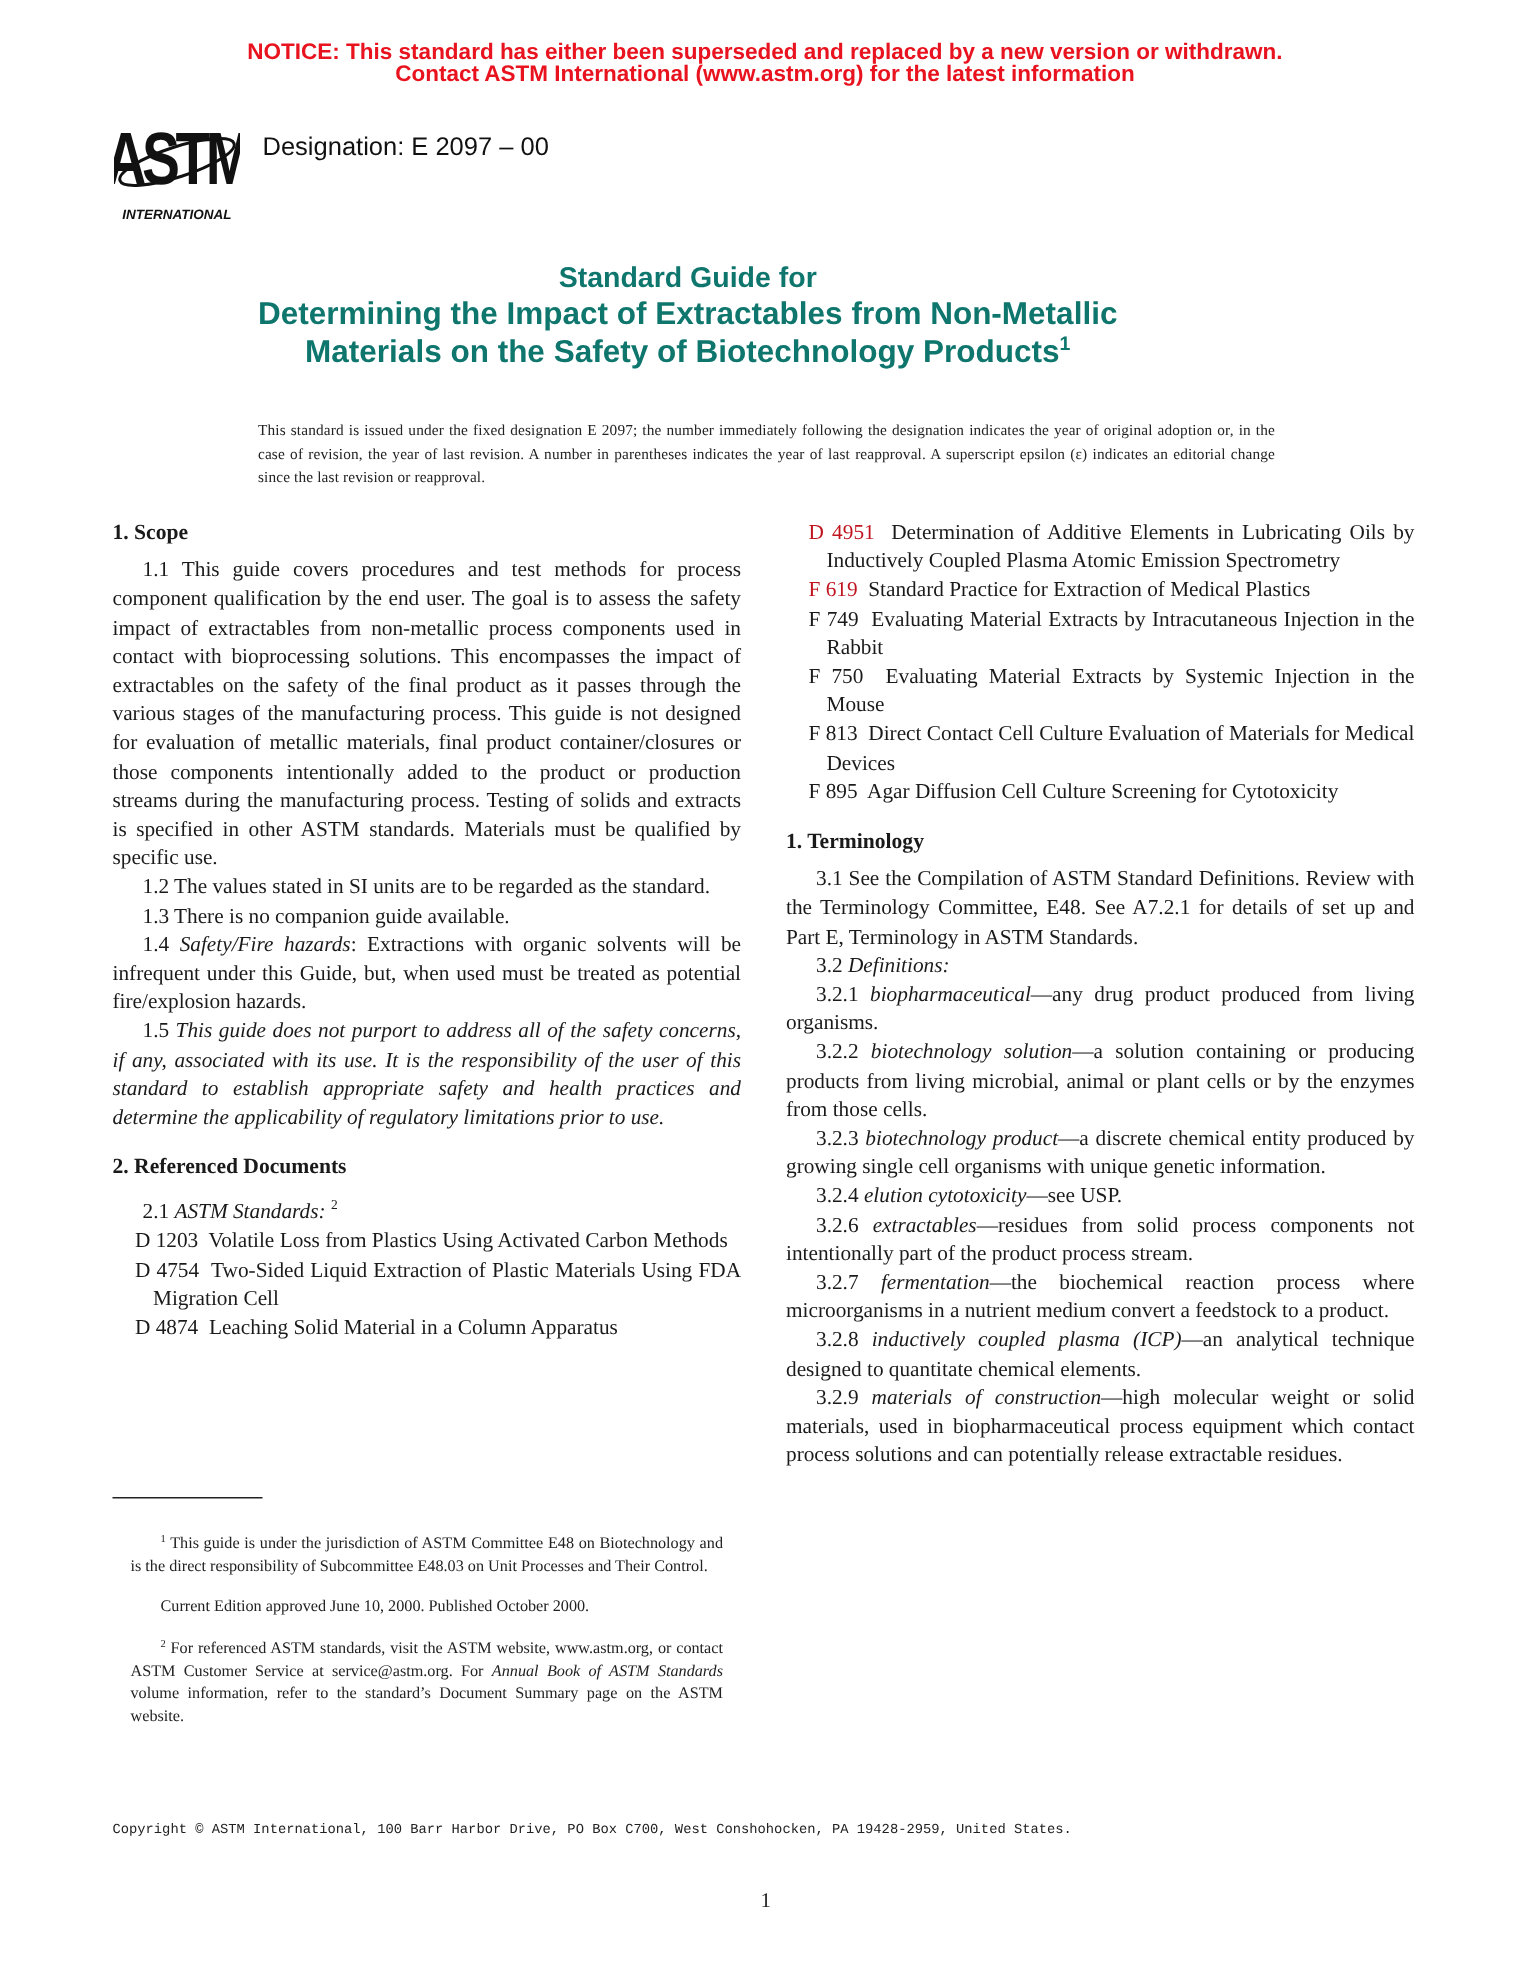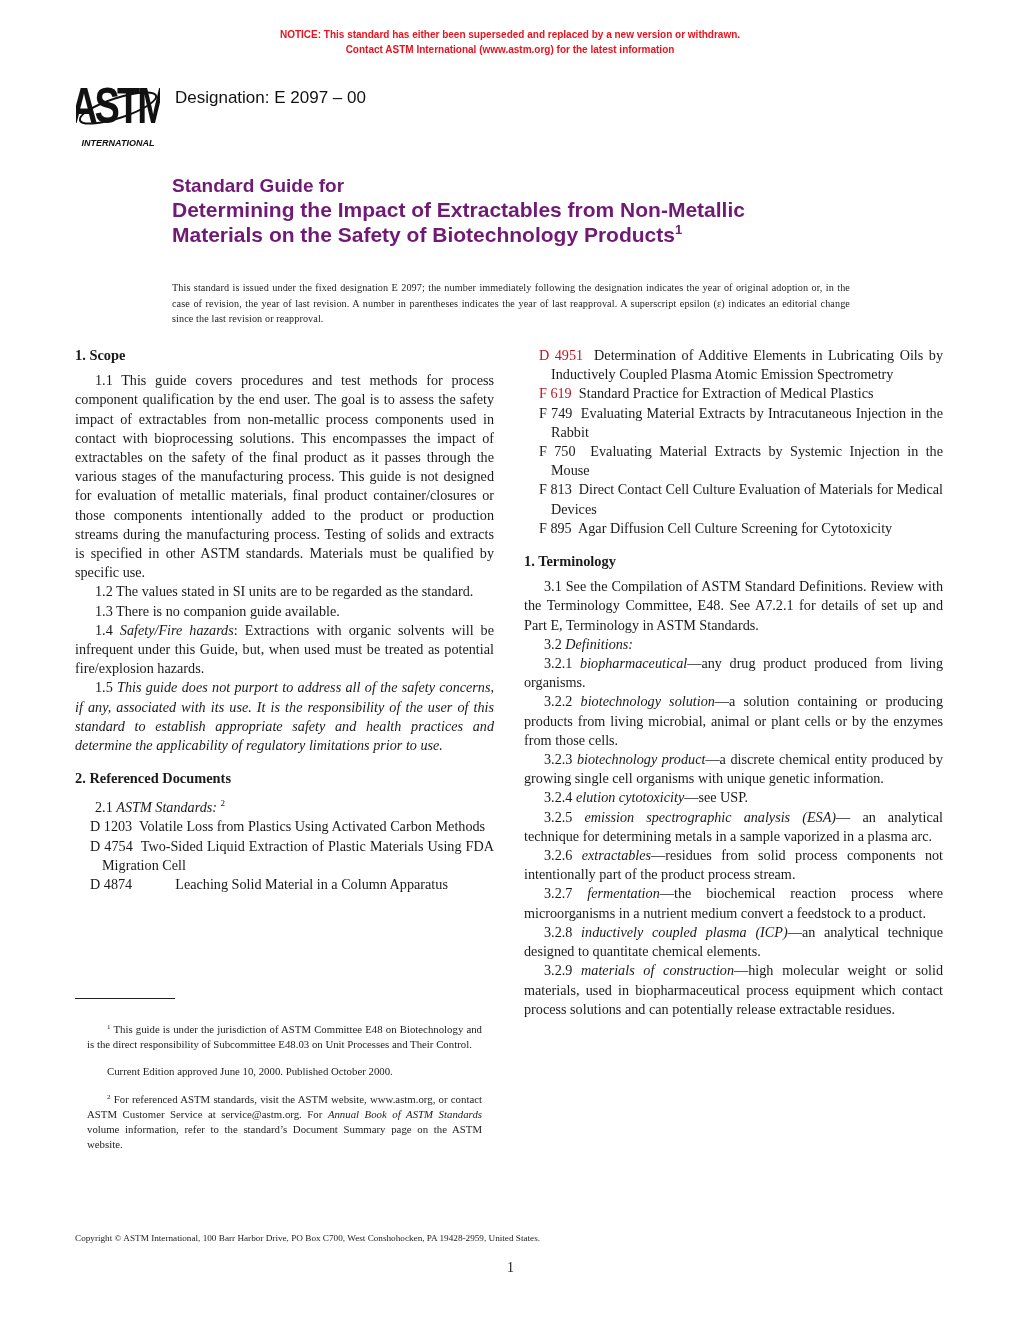--- a/index.html
+++ b/index.html
@@ -1,22 +1,22 @@
 <!DOCTYPE html>
 <html><head>
 <meta charset="utf-8">
 <style>
   html, body { margin: 0; padding: 0; background: #ffffff; }
   body { width: 1020px; height: 1320px; position: relative; overflow: hidden; color: #1a1a1a; }
   .notice { position: absolute; top: 27px; left: 0; width: 1020px; text-align: center;
-    font-family: "Liberation Sans", sans-serif; font-weight: bold; font-size: 10px; line-height: 15px; color: #e8131e; }
+    font-family: "Liberation Sans", sans-serif; font-weight: bold; font-size: 15px; line-height: 15px; color: #e8131e; }
   .logo { position: absolute; left: 76px; top: 76px; width: 84px; height: 72px; }
   .designation { position: absolute; left: 175px; top: 88px; font-family: "Liberation Sans", sans-serif;
     font-size: 17px; color: #111; }
-  .title-block { position: absolute; left: 172px; top: 175px; font-family: "Liberation Sans", sans-serif; font-weight: bold; color: #701a75; }
+  .title-block { position: absolute; left: 172px; top: 175px; font-family: "Liberation Sans", sans-serif; font-weight: bold; color: #0f766e; text-align: center; }
   .title-block .t1 { font-size: 19px; line-height: 22px; }
   .title-block .t2 { font-size: 21px; line-height: 25px; }
   .title-block sup { font-size: 13px; vertical-align: 8px; line-height: 0; }
   .issued { position: absolute; left: 172px; top: 280px; width: 678px; font-family: "Liberation Serif", serif;
     font-size: 10.2px; line-height: 15.5px; color: #222; letter-spacing: 0.1px; text-align: justify; }
   .col { position: absolute; top: 346px; width: 419px; font-family: "Liberation Serif", serif; font-size: 14.2px;
     line-height: 19.2px; color: #1a1a1a; }
   .col-left { left: 75px; }
   .col-right { left: 524px; }
   .col p { margin: 0; text-align: justify; text-align-last: left; }
@@ -24,21 +24,21 @@
   .h { font-weight: bold; margin: 0 0 6px 0 !important; font-size: 14.4px; }
   .h.gap { margin-top: 14px !important; }
   .ref { padding-left: 27px; text-indent: -12px; text-align: justify; }
   .ref .code { }
   .ref .code.red { color: #c0151f; }
   .fn-rule { position: absolute; left: 75px; top: 998px; width: 100px; border-top: 1px solid #222; }
   .footnotes { position: absolute; left: 75px; top: 1010px; width: 419px; font-family: "Liberation Serif", serif;
     font-size: 10.8px; line-height: 15.2px; color: #222; }
   .footnotes p { margin: 12px; text-align: justify; text-align-last: left; }
   .footnotes sup { font-size: 7px; vertical-align: 4px; line-height: 0; }
-  .copyright { position: absolute; left: 75px; top: 1214px; font-family: Liberation Serif, serif; font-size: 9.2px; color: #222; margin-top: 19px; }
+  .copyright { position: absolute; left: 75px; top: 1214px; font-family: Liberation Mono, monospace; font-size: 9.2px; color: #222; }
   .pagenum { position: absolute; left: 507px; top: 1260px; font-family: "Liberation Serif", serif; font-size: 14px; color: #222; }
   i { font-style: italic; }
 </style>
 </head>
 <body>
 
 <div class="notice">
   <div>NOTICE: This standard has either been superseded and replaced by a new version or withdrawn.</div>
   <div>Contact ASTM International (www.astm.org) for the latest information</div>
 </div>
@@ -67,21 +67,21 @@
   <p class="ind">1.2 The values stated in SI units are to be regarded as the standard.</p>
   <p class="ind">1.3 There is no companion guide available.</p>
   <p class="ind"><span>1.4 </span><i>Safety/Fire hazards</i><span>: Extractions with organic solvents will be infrequent under this Guide, but, when used must be treated as potential fire/explosion hazards.</span></p>
   <p class="ind"><span>1.5 </span><i>This guide does not purport to address all of the safety concerns, if any, associated with its use. It is the responsibility of the user of this standard to establish appropriate safety and health practices and determine the applicability of regulatory limitations prior to use.</i></p>
 
   <p class="h gap">2.  Referenced Documents</p>
   <p class="ind"><span>2.1 </span><i>ASTM Standards:</i> <sup style="font-size:9px">2</sup></p>
   <div id="refs-left">
       <p class="ref"><span class="code">D 1203</span><span style="white-space: pre-wrap;">  Volatile Loss from Plastics Using Activated Carbon Methods</span></p>
       <p class="ref"><span class="code">D 4754</span><span style="white-space: pre-wrap;">  Two-Sided Liquid Extraction of Plastic Materials Using FDA Migration Cell</span></p>
-      <p class="ref"><span class="code">D 4874</span><span style="white-space: pre-wrap; margin-left: 36px;">  Leaching Solid Material in a Column Apparatus</span></p>
+      <p class="ref"><span class="code">D 4874</span><span style="white-space: pre-wrap;">  Leaching Solid Material in a Column Apparatus</span></p>
     </div>
 </div>
 
 <div class="fn-rule"></div>
 <div class="footnotes">
   <p class="ind"><sup>1</sup><span> This guide is under the jurisdiction of ASTM Committee E48 on Biotechnology and is the direct responsibility of Subcommittee E48.03 on Unit Processes and Their Control.</span></p>
   <p class="ind">Current Edition approved June 10, 2000. Published October 2000.</p>
   <p class="ind"><sup>2</sup><span> For referenced ASTM standards, visit the ASTM website, www.astm.org, or contact ASTM Customer Service at service@astm.org. For </span><i>Annual Book of ASTM Standards</i><span> volume information, refer to the standard’s Document Summary page on the ASTM website.</span></p>
 </div>
 
@@ -95,21 +95,20 @@
       <p class="ref"><span class="code">F 895</span><span style="white-space: pre-wrap;">  Agar Diffusion Cell Culture Screening for Cytotoxicity</span></p>
     </div>
   <p class="h gap">1.  Terminology</p>
   <p class="ind">3.1 See the Compilation of ASTM Standard Definitions. Review with the Terminology Committee, E48. See A7.2.1 for details of set up and Part E, Terminology in ASTM Standards.</p>
   <p class="ind"><span>3.2 </span><i>Definitions:</i></p>
   <div id="defs">
       <p class="ind"><span>3.2.1 </span><i>biopharmaceutical</i><span>—any drug product produced from living organisms.</span></p>
       <p class="ind"><span>3.2.2 </span><i>biotechnology solution</i><span>—a solution containing or producing products from living microbial, animal or plant cells or by the enzymes from those cells.</span></p>
       <p class="ind"><span>3.2.3 </span><i>biotechnology product</i><span>—a discrete chemical entity produced by growing single cell organisms with unique genetic information.</span></p>
       <p class="ind"><span>3.2.4 </span><i>elution cytotoxicity</i><span>—see USP.</span></p>
-      <p class="ind"><span>3.2.5 </span><i>emission spectrographic analysis (ESA)</i><span>— an analytical technique for determining metals in a sample vaporized in a plasma arc.</span></p>
       <p class="ind"><span>3.2.6 </span><i>extractables</i><span>—residues from solid process components not intentionally part of the product process stream.</span></p>
       <p class="ind"><span>3.2.7 </span><i>fermentation</i><span>—the biochemical reaction process where microorganisms in a nutrient medium convert a feedstock to a product.</span></p>
       <p class="ind"><span>3.2.8 </span><i>inductively coupled plasma (ICP)</i><span>—an analytical technique designed to quantitate chemical elements.</span></p>
       <p class="ind"><span>3.2.9 </span><i>materials of construction</i><span>—high molecular weight or solid materials, used in biopharmaceutical process equipment which contact process solutions and can potentially release extractable residues.</span></p>
     </div>
 </div>
 
 <div class="copyright">Copyright © ASTM International, 100 Barr Harbor Drive, PO Box C700, West Conshohocken, PA 19428-2959, United States.</div>
 <div class="pagenum">1</div>
 

